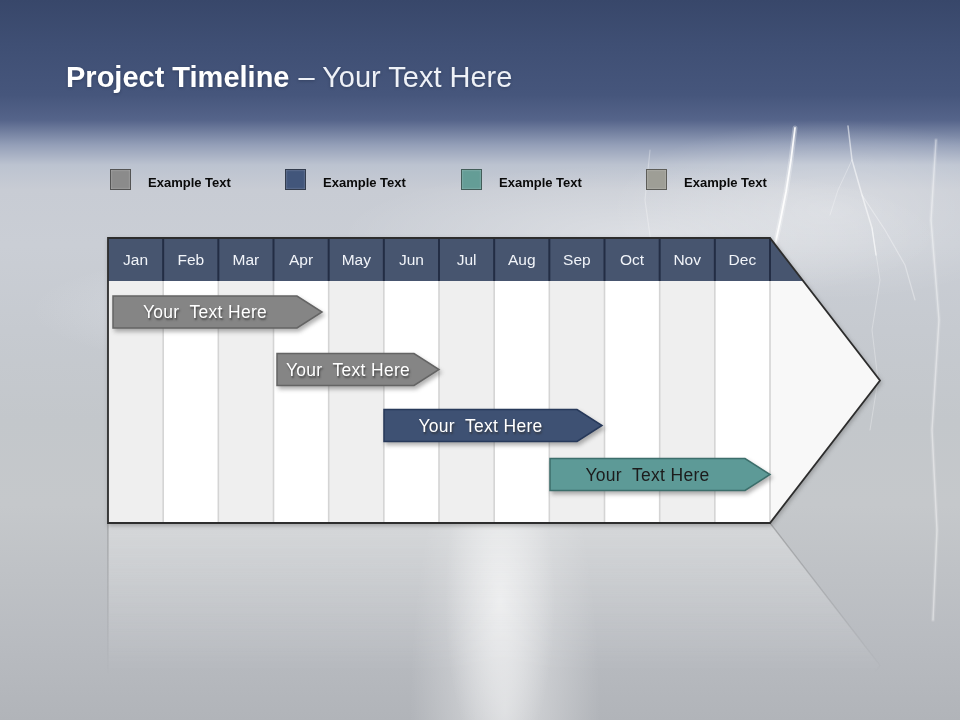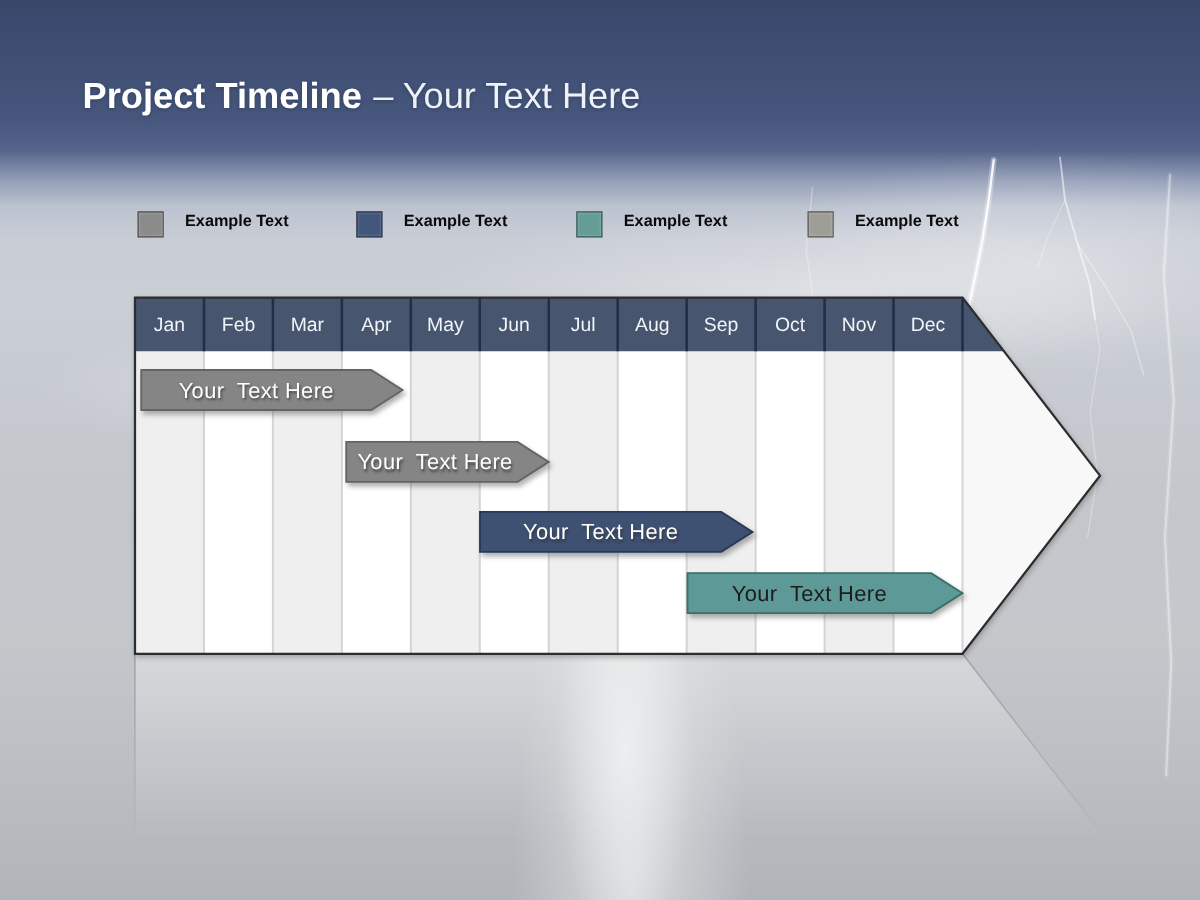--- a/index.html
+++ b/index.html
@@ -23,21 +23,21 @@
   }
   .title{
     position:absolute;left:66px;top:57px;
     font-size:29px;line-height:40px;color:#ffffff;
     text-shadow:0 1px 3px rgba(20,30,50,0.35);
     white-space:nowrap;
   }
   .title .t-bold{font-weight:700;}
   .title .t-light{font-weight:400;color:#eef1f7;margin-left:9px;margin-top:48px;}
   .legend-item{
-    position:absolute;top:169px;display:flex;align-items:flex-start;gap:17px;
+    position:absolute;top:169px;display:flex;align-items:flex-end;gap:17px;
   }
   .legend-swatch{
     width:19px;height:19px;display:inline-block;
     border:1px solid rgba(40,40,40,0.55);
     box-shadow:inset 0 0 2px rgba(255,255,255,0.4);
   }
   .legend-label{
     font-size:13px;font-weight:700;color:#0a0a0a;white-space:nowrap;
   }
   .li-1{left:110px;} .li-2{left:285px;} .li-3{left:461px;} .li-4{left:646px;}

